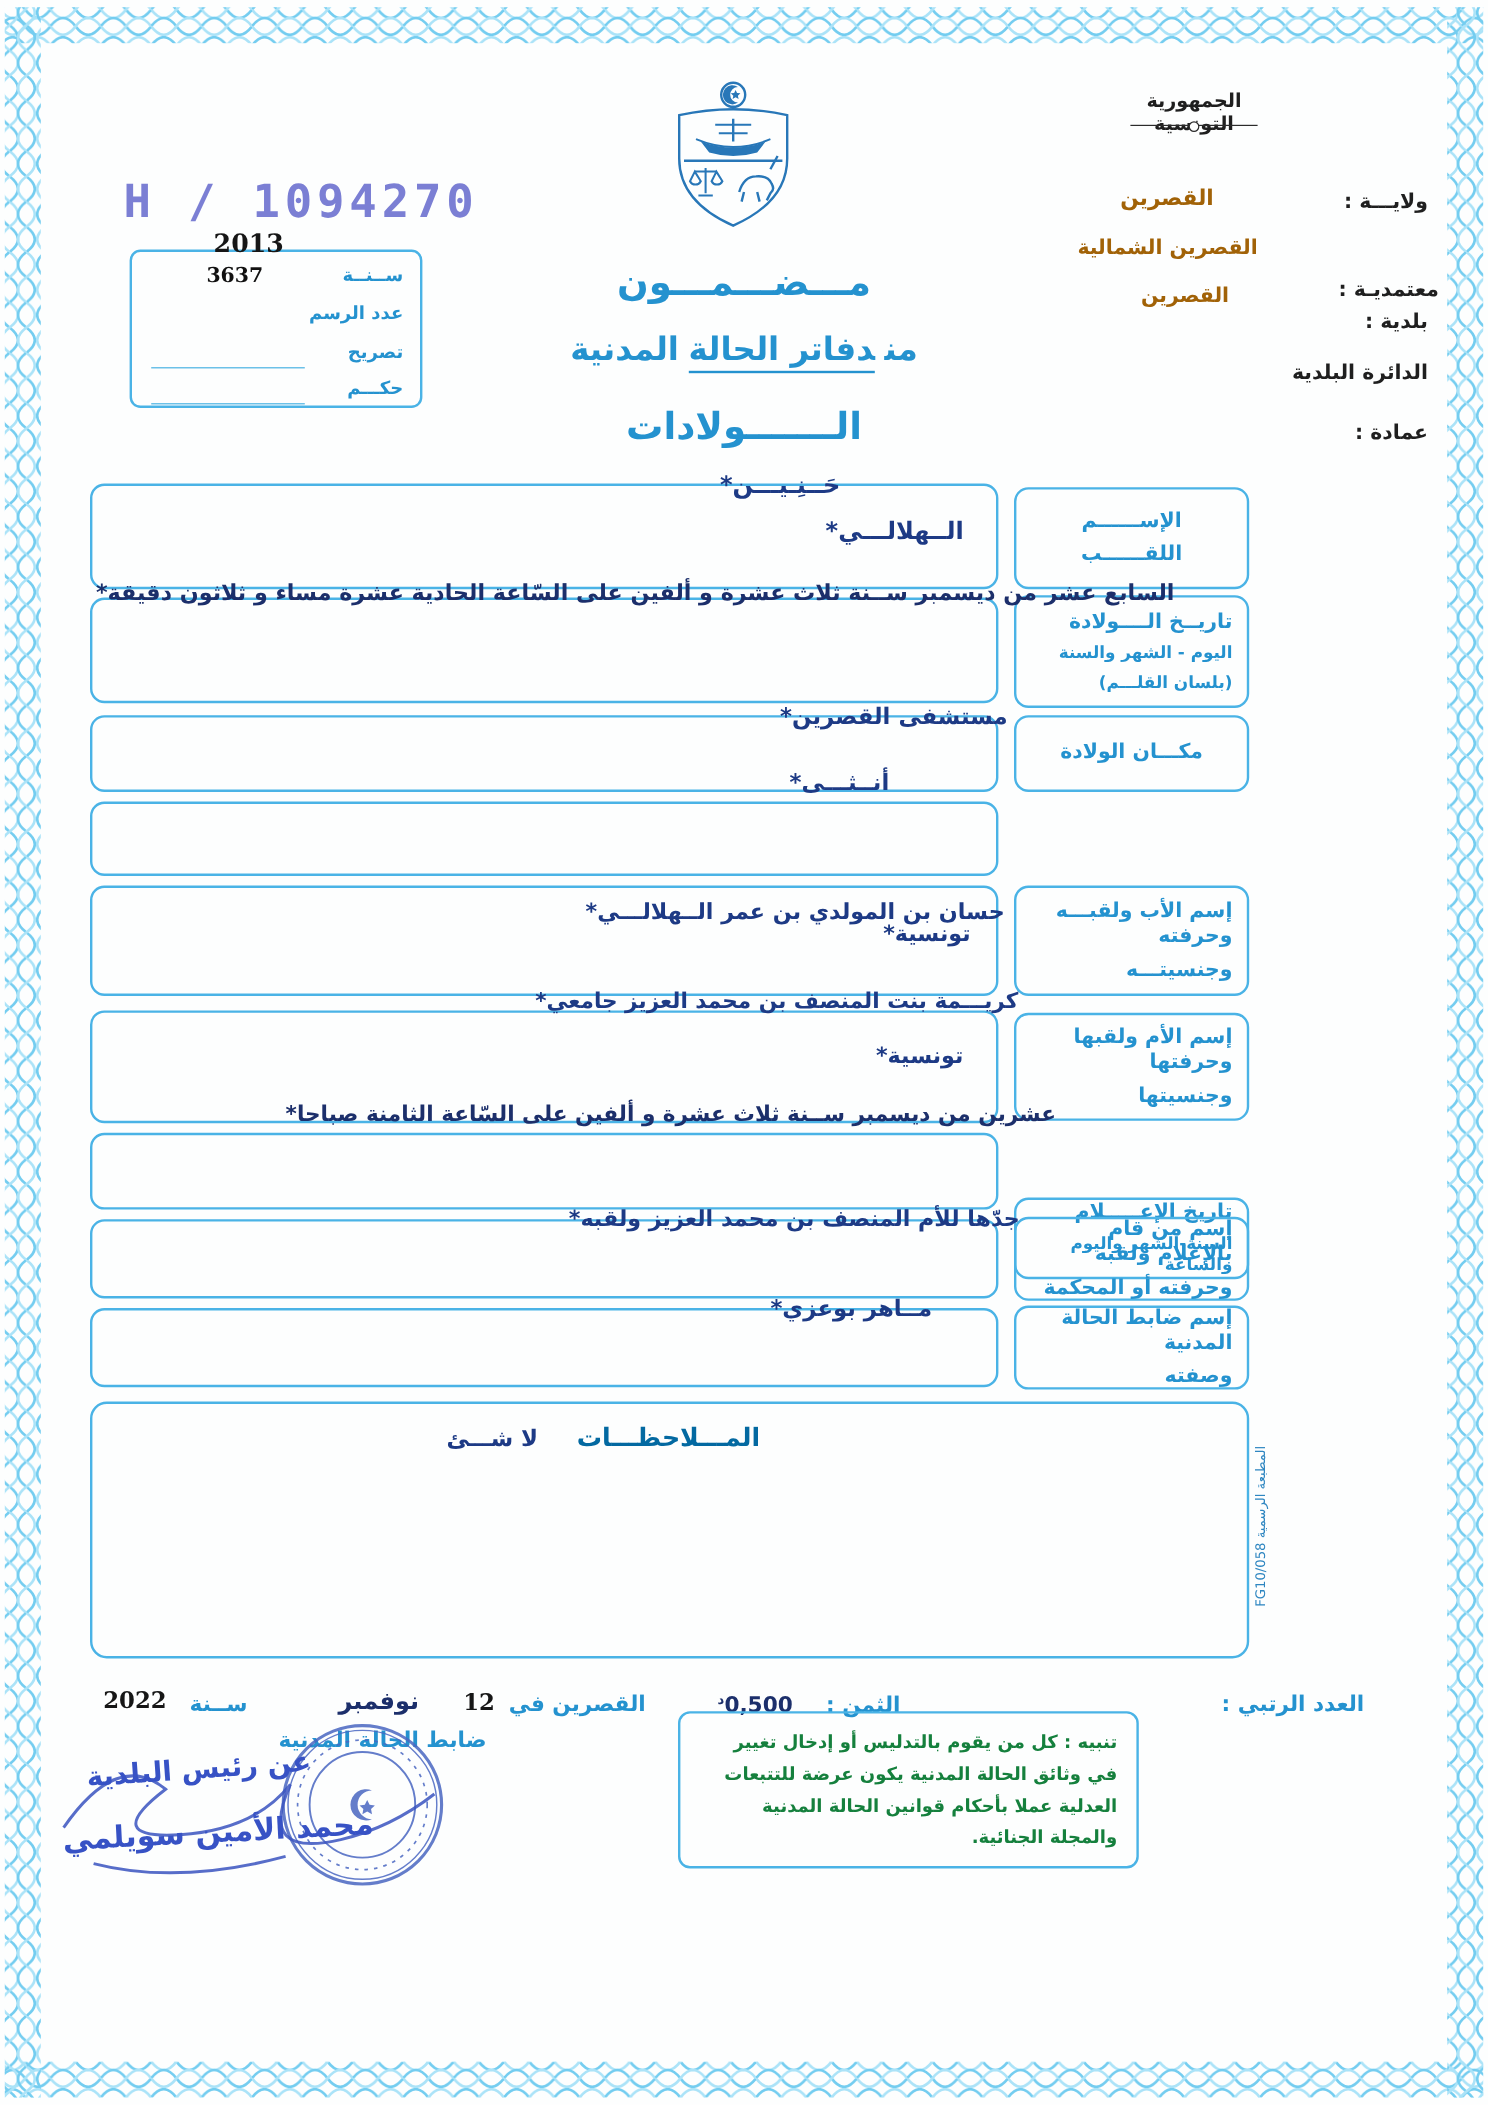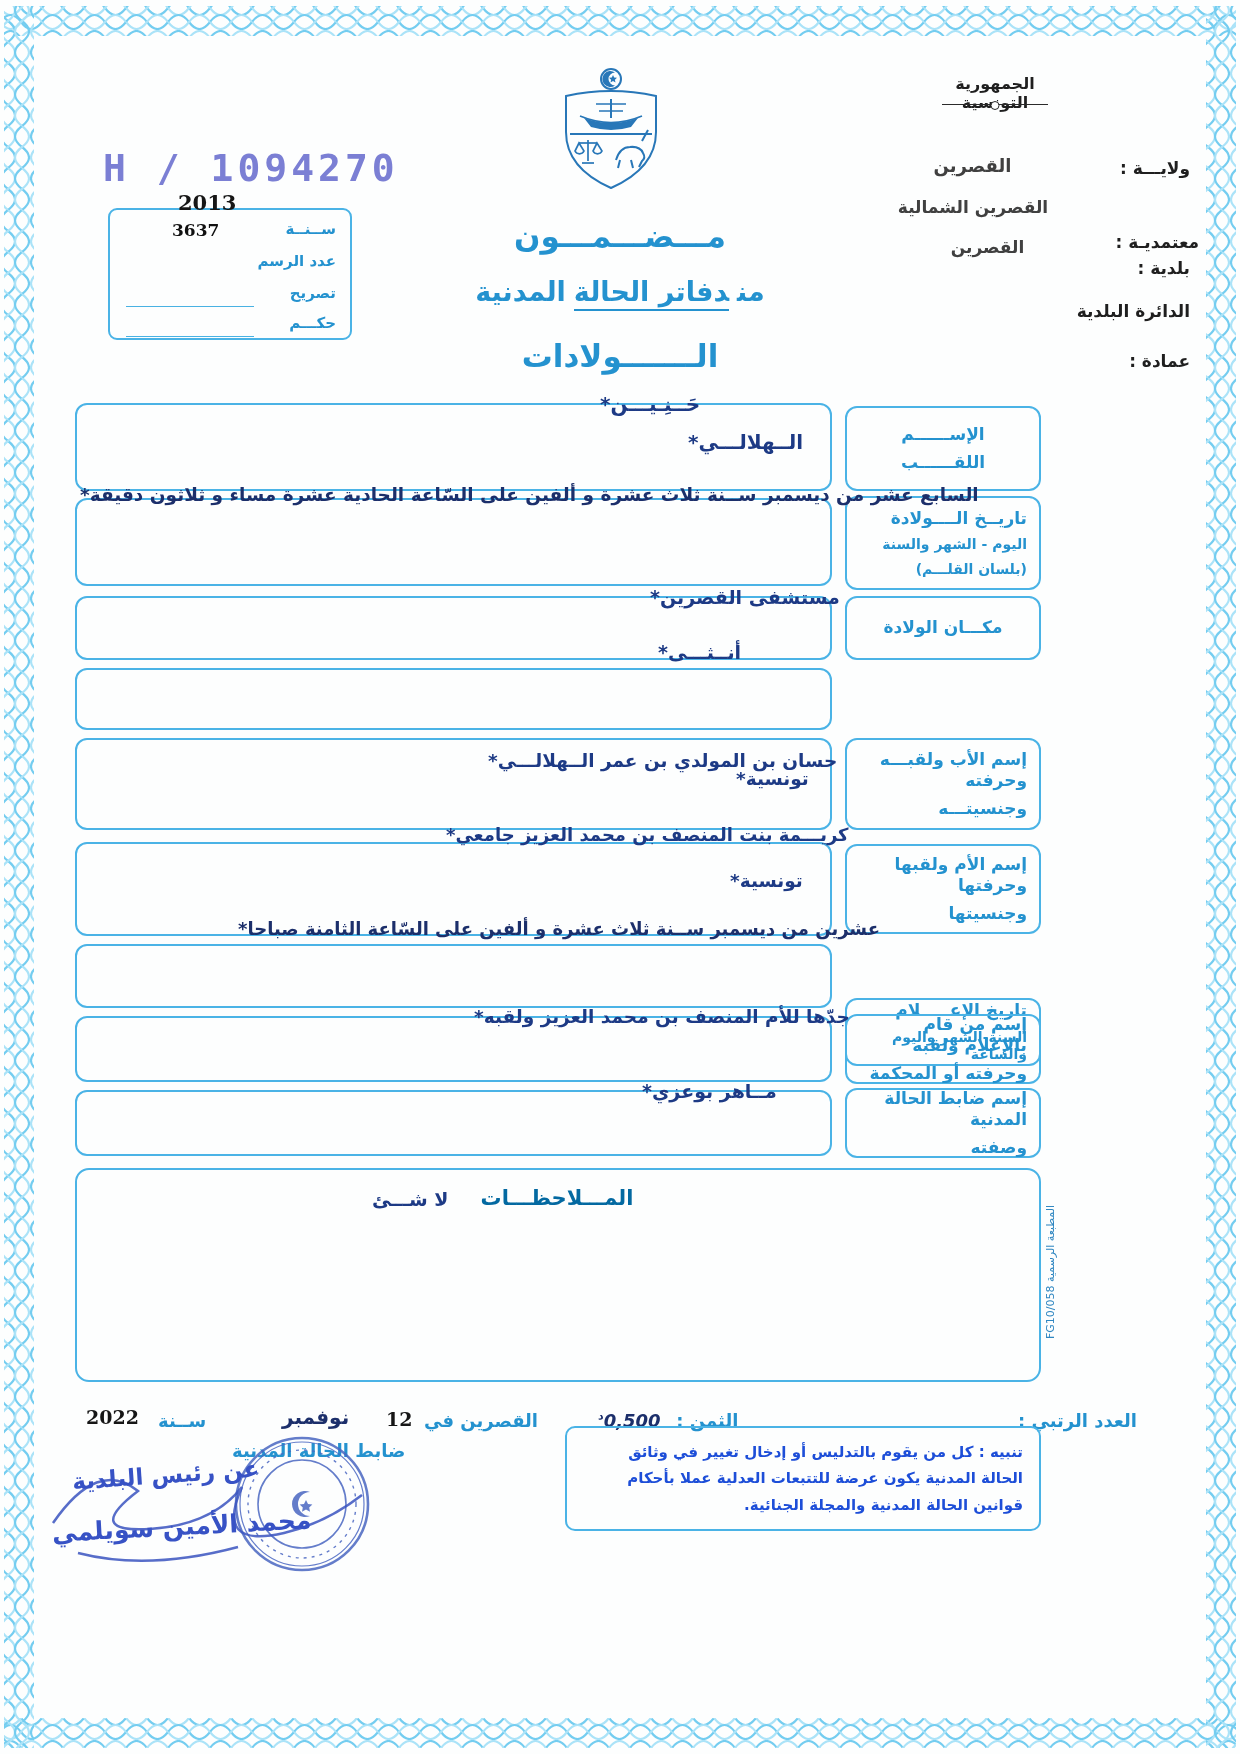--- a/index.html
+++ b/index.html
@@ -41,21 +41,21 @@
             font-size:31px; font-weight:bold; color:#2492cf; z-index:2; }
   .title2 { position:absolute; left:400px; top:276px; width:440px; text-align:center;
             font-size:27px; font-weight:bold; color:#2492cf; z-index:2; }
   .title2 .u { border-bottom:2.5px solid #2492cf; padding-bottom:2px; }
   .title2 span { margin:0 4px; }
   .title3 { position:absolute; left:460px; top:338px; width:320px; text-align:center;
             font-size:31px; font-weight:bold; color:#2492cf; z-index:2; }
 
   
   .adm-l { position:absolute; font-size:17px; font-weight:bold; color:#1f1f1f; text-align:right; white-space:nowrap; z-index:2; }
-  .adm-v { position:absolute; font-size:17px; font-weight:bold; color:#404040; text-align:center; white-space:nowrap; z-index:2; }
+  .adm-v { position:absolute; font-size:17px; font-weight:bold; color:#a16207; text-align:center; white-space:nowrap; z-index:2; }
   .adm-wilaya-l { left:1078px; top:158px; width:112px; }
   .adm-wilaya-v { left:915px;  top:155px; width:115px; font-size:18px; }
   .adm-del-l    { left:1069px; top:220px; width:130px;margin-top:12px; }
   .adm-del-v    { left:893px;  top:197px; width:160px; }
   .adm-mun-l    { left:1106px; top:258px; width:84px;  }
   .adm-mun-v    { left:930px;  top:237px; width:115px; }
   .adm-dist-l   { left:1040px; top:301px; width:150px; }
   .adm-omda-l   { left:1092px; top:351px; width:98px;  }
 
   
@@ -91,41 +91,41 @@
   .v-mnat      { left:730px; top:870px; font-size:18.5px; }
   .v-notifdate { left:238px; top:918px; font-size:18px; color:#1c2f6b; }
   .v-notifier  { left:474px; top:1006px; font-size:18.5px; }
   .v-registrar { left:642px; top:1080px; }
   .v-notes     { left:372px; top:1188px; }
 
   
   .blue-b { color:#2492cf; font-weight:bold; }
   .f-serial  { position:absolute; left:1018px; top:1410px; font-size:18px; white-space:nowrap; z-index:2; }
   .f-price   { position:absolute; left:598px;  top:1410px; font-size:18px; white-space:nowrap; z-index:2; }
-  .f-price .num { color:#1c2f6b; font-weight:bold; margin-right:10px;font-style:italic; }
+  .f-price .num { color:#1c2f6b; font-weight:bold; margin-right:22px; }
   .f-price .unit { font-size:11px; vertical-align:super; color:#1c2f6b; font-weight:bold; }
   .f-place   { position:absolute; left:424px; top:1410px; font-size:18px; white-space:nowrap; z-index:2; }
   .f-day     { position:absolute; left:386px; top:1408px; font-family:"DejaVu Serif", serif;
                font-size:19px; font-weight:bold; color:#161616; z-index:2; }
   .f-month   { position:absolute; left:282px; top:1405px; font-size:20px; font-weight:bold; color:#1c2f6b; z-index:2; }
   .f-yearlbl { position:absolute; left:158px; top:1410px; font-size:18px; white-space:nowrap; z-index:2; }
   .f-yearval { position:absolute; left:86px;  top:1406px; font-family:"DejaVu Serif", serif;
                font-size:19px; font-weight:bold; color:#161616; z-index:2;text-align:right; }
   .officer-title { position:absolute; left:232px; top:1440px; font-size:18px; white-space:nowrap; z-index:2; }
 
   .sig1 { position:absolute; left:72px; top:1462px; color:#3752c5; font-size:23px; font-weight:bold;
           white-space:nowrap; transform:rotate(-4deg); z-index:6; }
   .sig2 { position:absolute; left:52px; top:1512px; color:#3752c5; font-size:25px; font-weight:bold;
           white-space:nowrap; transform:rotate(-3deg); z-index:6; }
   .scribble { position:absolute; left:38px; top:1428px; z-index:5; }
   .round-stamp { position:absolute; left:222px; top:1424px; z-index:4; opacity:.85; }
 
-  .notice-box { position:absolute; left:565px; top:1426px; width:476px; min-height:96px;
+  .notice-box { position:absolute; left:565px; top:1426px; width:384px; min-height:96px;
                 border:2px solid #4ab3e6; border-radius:10px; padding:11px 16px;
-                color:#1d4ed8; font-size:15px; font-weight:bold; line-height:1.75; text-align:right; z-index:2; }
+                color:#15803d; font-size:15px; font-weight:bold; line-height:1.75; text-align:right; z-index:2; }
   .print-ref { position:absolute; left:1044px; top:1205px; height:195px; writing-mode:vertical-rl;
                transform:rotate(180deg); font-size:11px; color:#2e86c1; white-space:nowrap; z-index:2; }
 </style>
 </head>
 <body>
 
 <div class="page">
 
   <svg class="border-svg" width="1240" height="1754">
     <defs>

